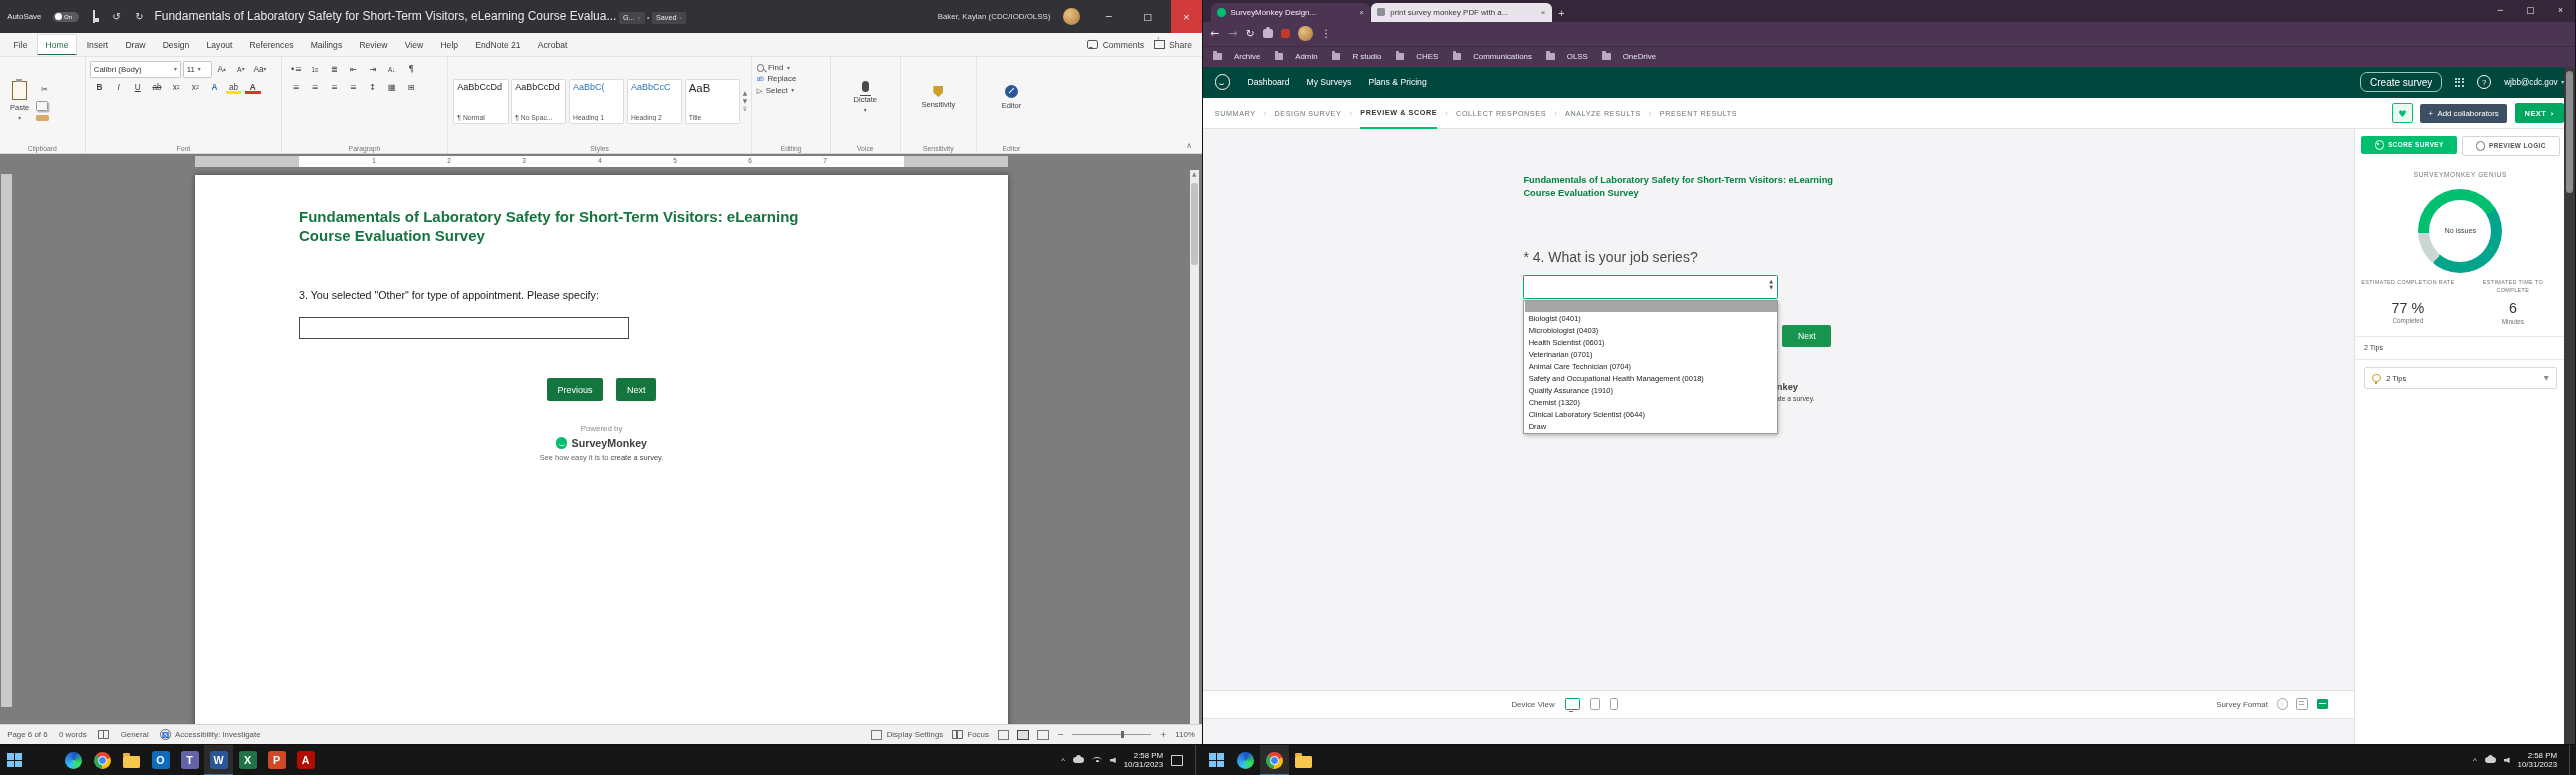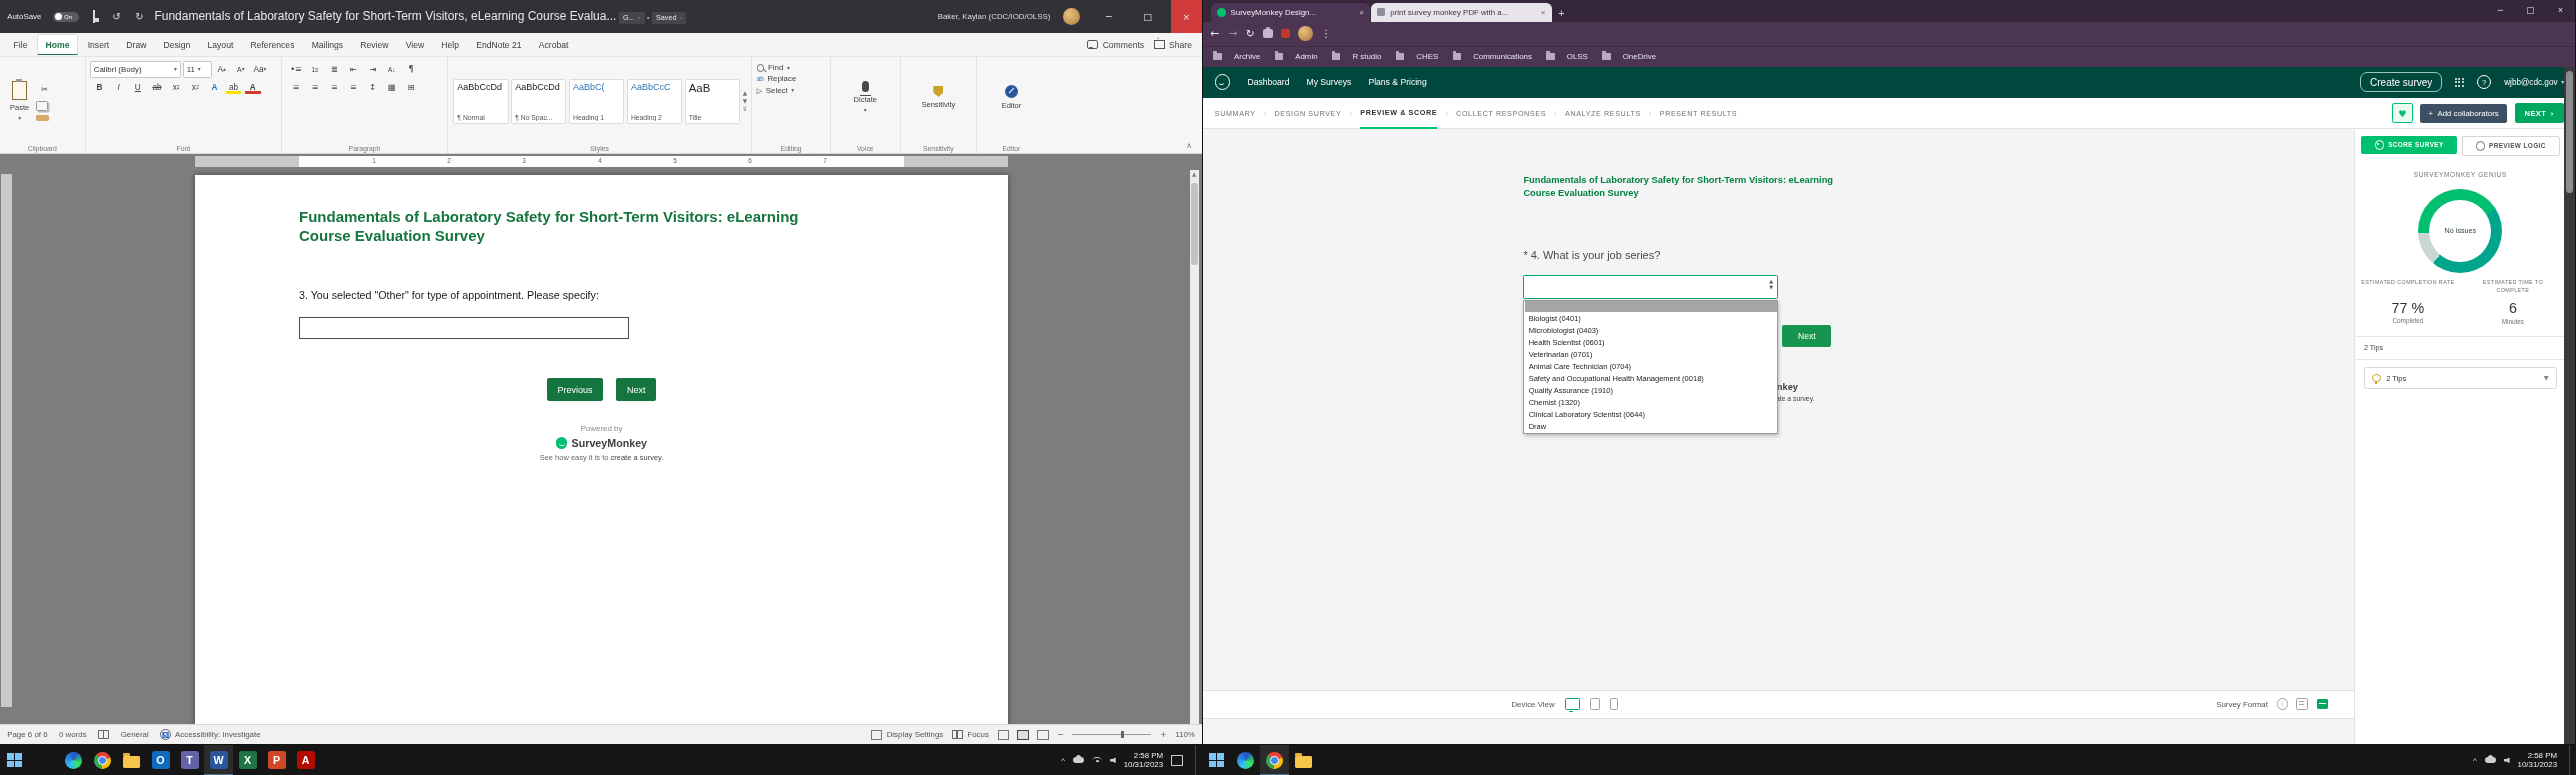--- a/index.html
+++ b/index.html
@@ -23,21 +23,21 @@
   .doc-title{max-width:401px;white-space:nowrap;overflow:hidden;text-overflow:ellipsis;font-size:12px}
   .chip{background:#46464a;border-radius:1.4px;padding:1.4px 4.3px;font-size:7.2px;display:inline-flex;gap:2.9px;align-items:center}
   .dotsep{color:#aaa}
   .w-user{font-size:7.9px;color:#ddd;white-space:nowrap}
   .avatar{width:17px;height:17px;border-radius:50%;background:radial-gradient(circle at 35% 35%,#e8c27e,#b07a3e);margin:0 5.7px;flex:0 0 auto}
   .winbtn{width:31.5px;height:33px;display:flex;align-items:center;justify-content:center;font-size:9.3px;color:#e8e8e8}
   .winbtn.close{background:#d23b3b;font-size:11.4px}
 
   .w-tabs{height:23px;background:#f5f5f5;border-bottom:0.7px solid #e4e4e4;font-size:8.6px;color:#3c3c3c;padding-left:5.7px;gap:1.4px}
   .wtab{padding:4.3px 7.9px;border-radius:1.4px 1.4px 0 0;white-space:nowrap}
-  .wtab.active{background:#fff;border:0.7px solid #dcdcdc;border-bottom:1.4px solid #217346;font-weight:bold;color:#217346}
+  .wtab.active{background:#fff;border:0.7px solid #dcdcdc;border-bottom:1.4px solid #217346;font-weight:normal;color:#217346}
   .w-tabs .rightside{margin-left:auto;gap:10px;padding-right:10px;display:flex;align-items:center;color:#444}
   .bubble-ic{width:9.3px;height:7.2px;border:1.1px solid #555;border-radius:2.1px;position:relative;display:inline-block}
   .bubble-ic:after{content:"";position:absolute;left:1.4px;bottom:-2.9px;border:2.1px solid transparent;border-top-color:#555}
   .share-ic{width:8.6px;height:6.4px;border:1.1px solid #555;position:relative;display:inline-block}
   .share-ic:after{content:"↑";position:absolute;left:1.4px;top:-6.4px;font-size:6.4px;color:#555}
 
   .w-ribbon{height:96px;background:#f6f6f6;border-bottom:0.7px solid #d9d9d9;display:flex;align-items:stretch}
   .rg{position:relative;border-right:0.7px solid #e3e3e3;padding:4.3px 4.3px 12px 4.3px}
   .rg .lbl{position:absolute;bottom:1.4px;left:0;right:0;text-align:center;font-size:6.8px;color:#767676}
   .mb{min-width:13px;height:13.6px;display:inline-flex;align-items:center;justify-content:center;font-size:8.2px;color:#3f3f3f;border:0.7px solid transparent;border-radius:1.4px;margin:0 0.7px;padding:0 1.4px;white-space:nowrap}
@@ -163,21 +163,21 @@
   .sm-steps{position:absolute;left:0;right:0;top:31.5px;height:30px;background:#fff;border-bottom:0.7px solid #e2e2e2;display:flex;align-items:center;padding:0 11.4px}
   .step{font-size:7.2px;letter-spacing:0.6px;color:#68737a;white-space:nowrap;padding:10px 0;position:relative}
   .step.active{color:#2b3338;font-weight:bold;border-bottom:2.1px solid #00BF6F}
   .stepsep{color:#b9c0c4;margin:0 7.9px;font-size:7.9px}
   .sm-steps .right{margin-left:auto;display:flex;align-items:center;gap:7.2px}
   .heartbtn{width:18.6px;height:18.6px;border:0.7px solid #00BF6F;border-radius:2.1px;display:flex;align-items:center;justify-content:center;color:#00BF6F;background:#eafaf2;font-size:9.3px}
   .collabbtn{background:#3d4f63;color:#fff;border-radius:2.1px;font-size:7.9px;padding:5px 8.6px;display:flex;gap:4.3px;align-items:center;white-space:nowrap}
   .nextbtn{background:#00A761;color:#fff;border-radius:2.1px;font-size:7.5px;font-weight:bold;letter-spacing:0.4px;padding:5.7px 10px;display:flex;gap:4.3px;align-items:center}
 
   .sm-title{position:absolute;left:320px;top:107px;width:336px;font-size:9.3px;line-height:13.6px;font-weight:bold;color:#00843F}
-  .sm-q{position:absolute;left:320px;top:182px;font-size:11px;color:#4a4a4a}
+  .sm-q{position:absolute;left:320px;top:182px;font-size:14px;color:#4a4a4a}
   .sm-select{position:absolute;left:320px;top:208px;width:255px;height:24px;background:#fff;border:1.4px solid #00A663;border-radius:1.4px;box-sizing:border-box}
   .sel-arr{position:absolute;right:4.3px;top:3.6px;display:flex;flex-direction:column;gap:0.7px;font-size:5px;color:#555;line-height:5px}
   .sm-drop{position:absolute;left:320px;top:233px;width:253px;background:#fff;border:0.7px solid #9a9a9a;box-shadow:1.4px 2.1px 4.3px rgba(0,0,0,.3);z-index:5}
   .opt-ph{height:10.7px;background:#a6a6a6;margin:0.7px}
   .opt{height:12px;line-height:12px;padding:0 4.3px;font-size:7.5px;color:#222;white-space:nowrap;overflow:hidden}
   .sm-next{position:absolute;left:579px;top:258px;width:49px;height:22px;background:#17954F;color:#fff;font-size:8.6px;border-radius:2.1px;display:flex;align-items:center;justify-content:center;z-index:2}
   .sm-powered{position:absolute;left:469px;top:303px;width:172px;text-align:center;z-index:1}
   .sm-powered .pow-lbl{font-size:7.2px;color:#777}
   .sm-powered .brandtxt{font-size:9.3px}
   .sm-powered .tagline{font-size:6.8px;margin-top:2.9px;color:#555}

